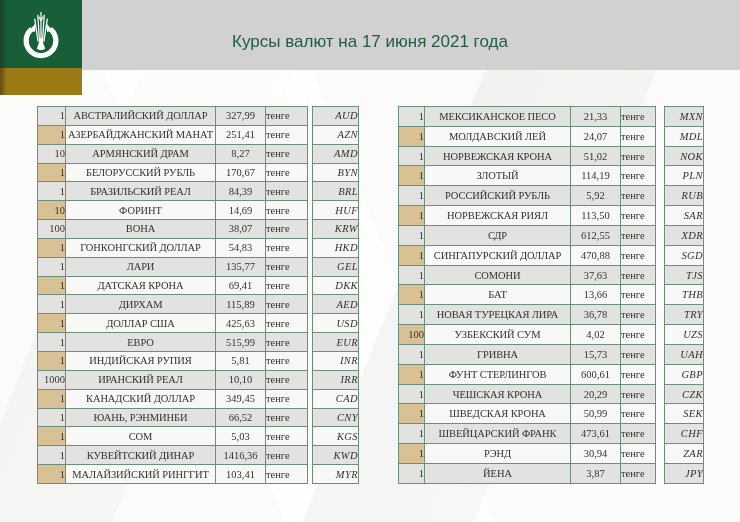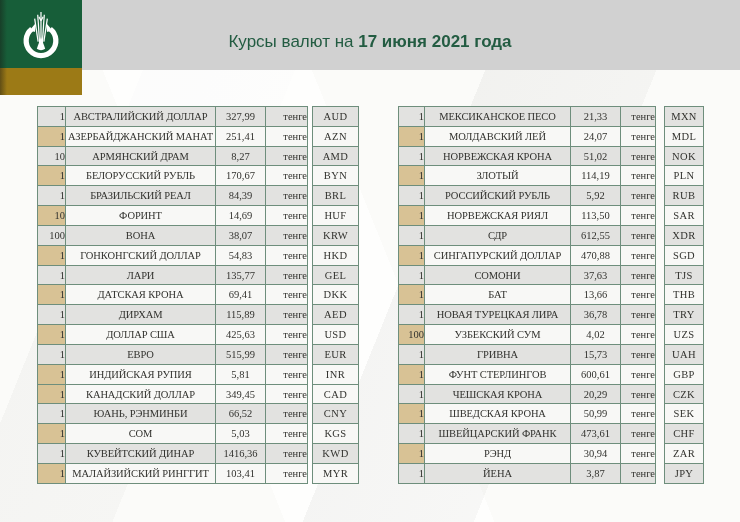--- a/index.html
+++ b/index.html
@@ -19,21 +19,21 @@
 
   .header {
     position:absolute; left:0; top:0; width:740px; height:70px;
     background:#d1d1d1; z-index:1;
   }
   .title {
     position:absolute; left:0; top:32px; width:100%; text-align:center;
     font-family:"Liberation Sans", sans-serif;
     font-size:17px; line-height:20px; color:#235c42;
   }
-  .title b { font-weight:bold; }
+  .title b { font-weight:normal; }
 
   .logo {
     position:absolute; left:0; top:0; width:82px; height:68px; z-index:2;
     background:#175e39;
     background-image:linear-gradient(90deg, rgba(25,25,20,0.45) 0px, rgba(25,25,20,0) 7px);
     display:flex; align-items:center; justify-content:center;
   }
   .gold-band {
     position:absolute; left:0; top:68px; width:82px; height:27px; z-index:2;
     background:#9c7a16;
@@ -52,22 +52,22 @@
     border:1px solid #6e8e7c; padding:0 0;
     white-space:nowrap; overflow:hidden; vertical-align:middle;
   }
   table.rates td.gap { border:none; background:transparent; }
   tr.odd  td { background:#e2e2e0; }
   tr.even td { background:#f8f8f6; }
   tr.even td.qty { background:#d8c295; }
   td.qty  { text-align:right; padding-right:3px; }
   td.name { text-align:center;  padding-left:5px; letter-spacing:-0.1px; }
   td.val  { text-align:center; padding-right:4px; }
-  td.unit { text-align:right;  padding-left:5px; }
-  td.code { text-align:center; letter-spacing:0.4px; }
+  td.unit { text-align:left;  padding-left:5px; }
+  td.code { text-align:right; letter-spacing:0.4px;font-style:italic; }
 </style>
 </head>
 <body>
 
 <div class="page">
 
   <div class="header">
     <div class="title"><span>Курсы валют на</span>&nbsp;<b>17 июня 2021 года</b></div>
   </div>
 
@@ -209,20 +209,28 @@
       <td class="code">EUR</td>
     </tr>
         <tr class="even">
       <td class="qty">1</td>
       <td class="name">ИНДИЙСКАЯ РУПИЯ</td>
       <td class="val">5,81</td>
       <td class="unit">тенге</td>
       <td class="gap"></td>
       <td class="code">INR</td>
     </tr>
+        <tr class="odd">
+      <td class="qty">1000</td>
+      <td class="name">ИРАНСКИЙ РЕАЛ</td>
+      <td class="val">10,10</td>
+      <td class="unit">тенге</td>
+      <td class="gap"></td>
+      <td class="code">IRR</td>
+    </tr>
         <tr class="even">
       <td class="qty">1</td>
       <td class="name">КАНАДСКИЙ ДОЛЛАР</td>
       <td class="val">349,45</td>
       <td class="unit">тенге</td>
       <td class="gap"></td>
       <td class="code">CAD</td>
     </tr>
         <tr class="odd">
       <td class="qty">1</td>

